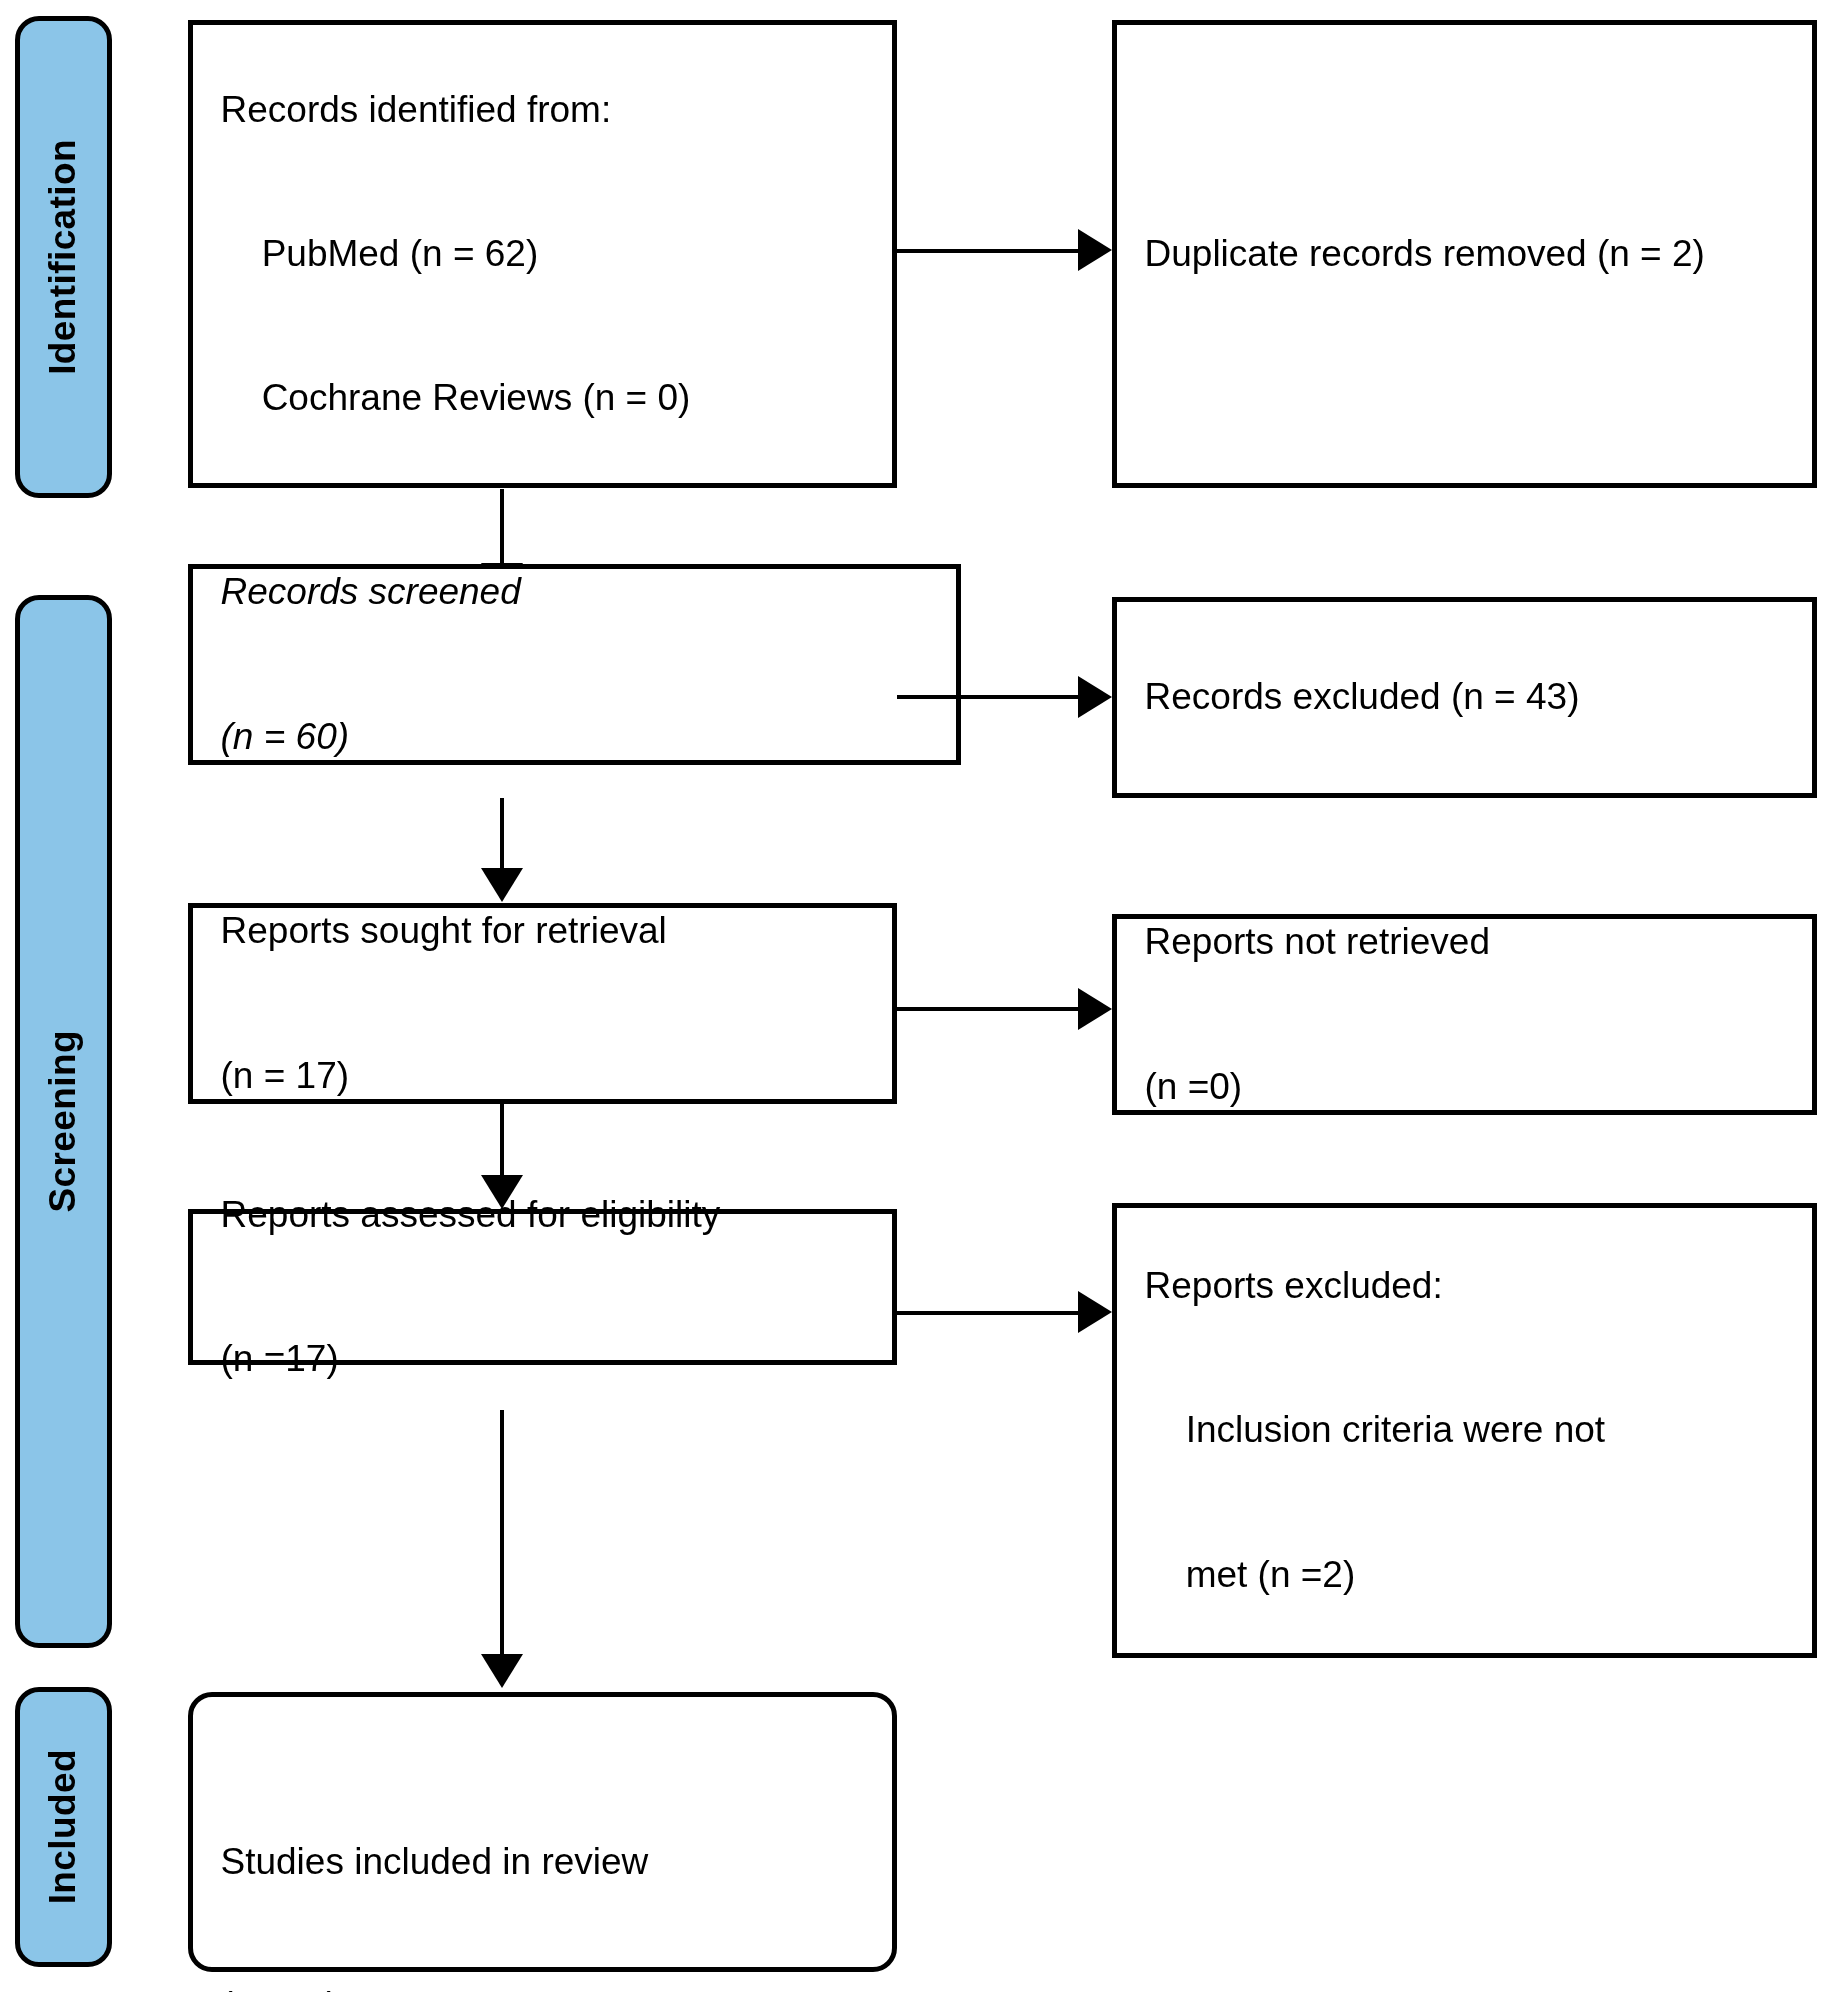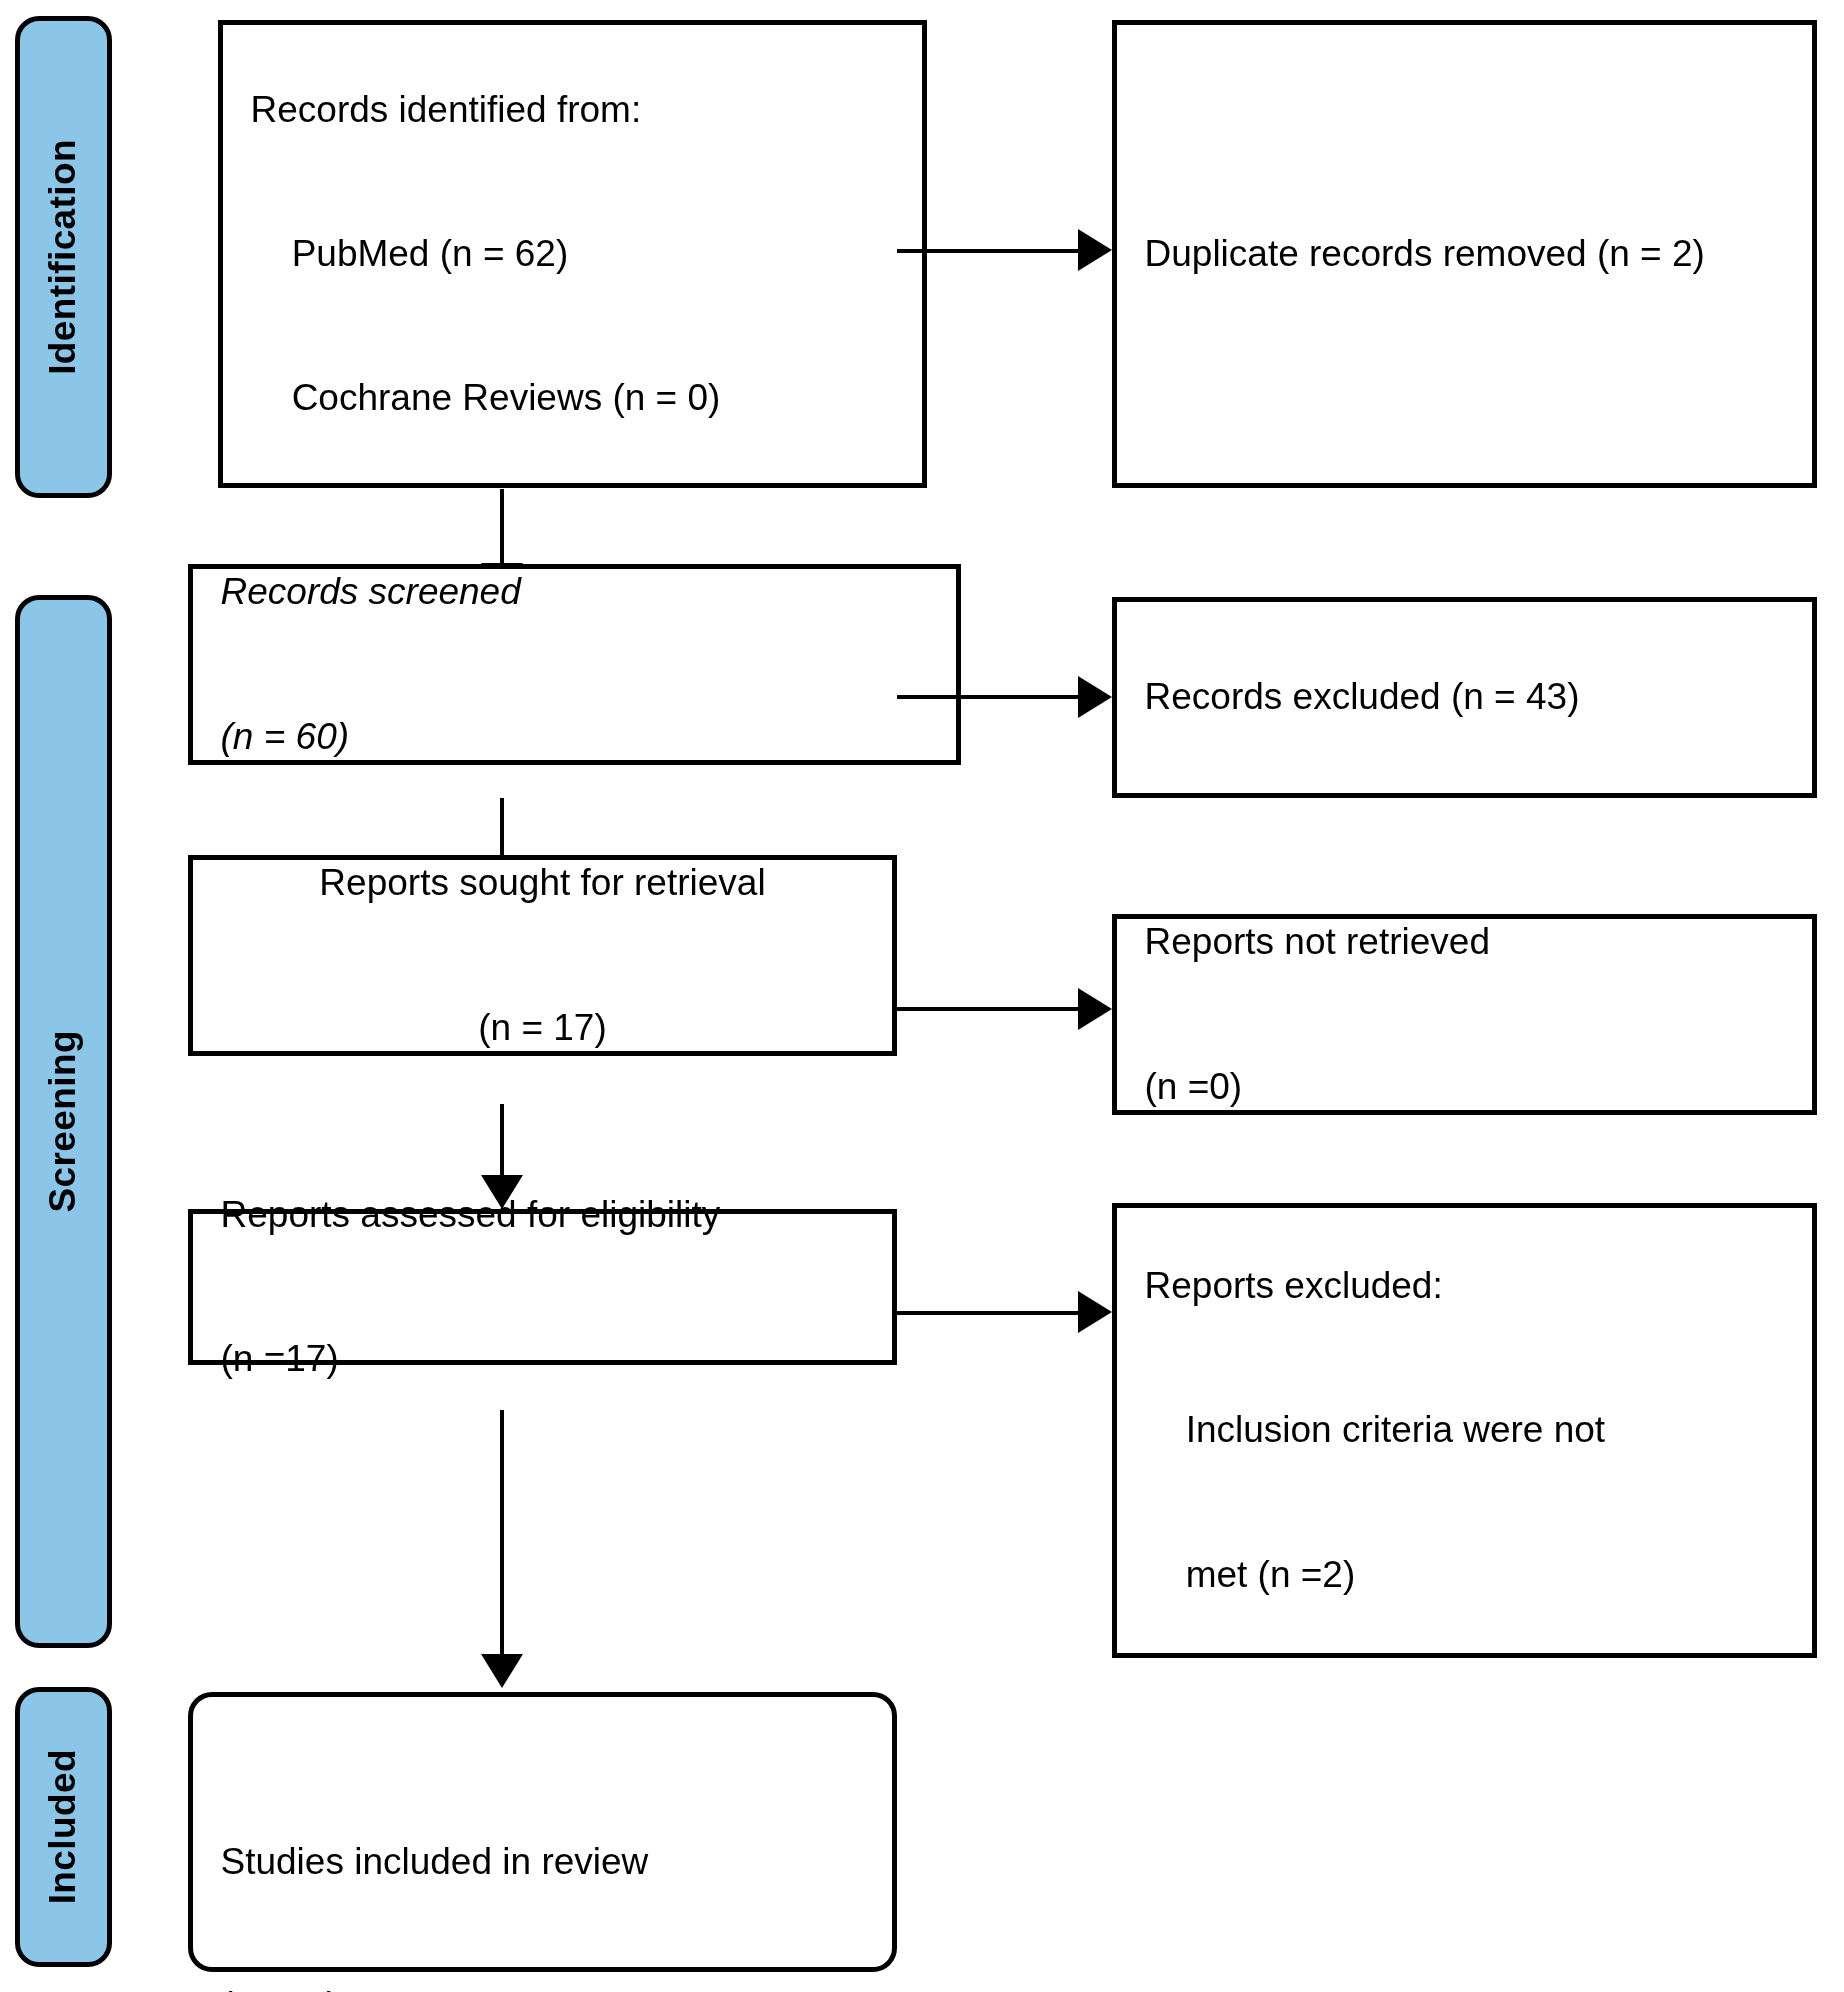--- a/index.html
+++ b/index.html
@@ -99,21 +99,21 @@
   </div>
 
   <div class="stage-tab" style="left:14.6px; top:595px; width:97px; height:1053px;">
     <span class="stage-label">Screening</span>
   </div>
 
   <div class="stage-tab" style="left:14.6px; top:1687px; width:97px; height:280px;">
     <span class="stage-label">Included</span>
   </div>
 
-  <div class="flow-box" style="left:188px; top:20px; width:709px; height:468px;margin-left:30px;">
+  <div class="flow-box" style="left:188px; top:20px; width:709px; height:468px;">
     <div class="box-text">
       <div>Records identified from:</div>
       <div>    PubMed (n = 62)</div>
       <div>    Cochrane Reviews (n = 0)</div>
     </div>
   </div>
 
   <div class="flow-box" style="left:1112px; top:20px; width:705px; height:468px;">
     <div class="box-text">
       <div>Duplicate records removed (n = 2)</div>
@@ -138,21 +138,21 @@
       <div>Records excluded (n = 43)</div>
     </div>
   </div>
 
   <div class="conn-h" style="left:897px; top:695px; width:182px;"></div>
   <div class="arrow-right" style="left:1078px; top:676px;"></div>
 
   <div class="conn-v" style="left:500px; top:798px; width:4px; height:77px;"></div>
   <div class="arrow-down" style="left:481px; top:868px;"></div>
 
-  <div class="flow-box" style="left:188px; top:855px; width:709px; height:201px;text-align:center;">
+  <div class="flow-box" style="left:188px; top:903px; width:709px; height:201px;">
     <div class="box-text">
       <div>Reports sought for retrieval</div>
       <div>(n = 17)</div>
     </div>
   </div>
 
   <div class="flow-box" style="left:1112px; top:914px; width:705px; height:201px;">
     <div class="box-text">
       <div>Reports not retrieved</div>
       <div>(n =0)</div>

